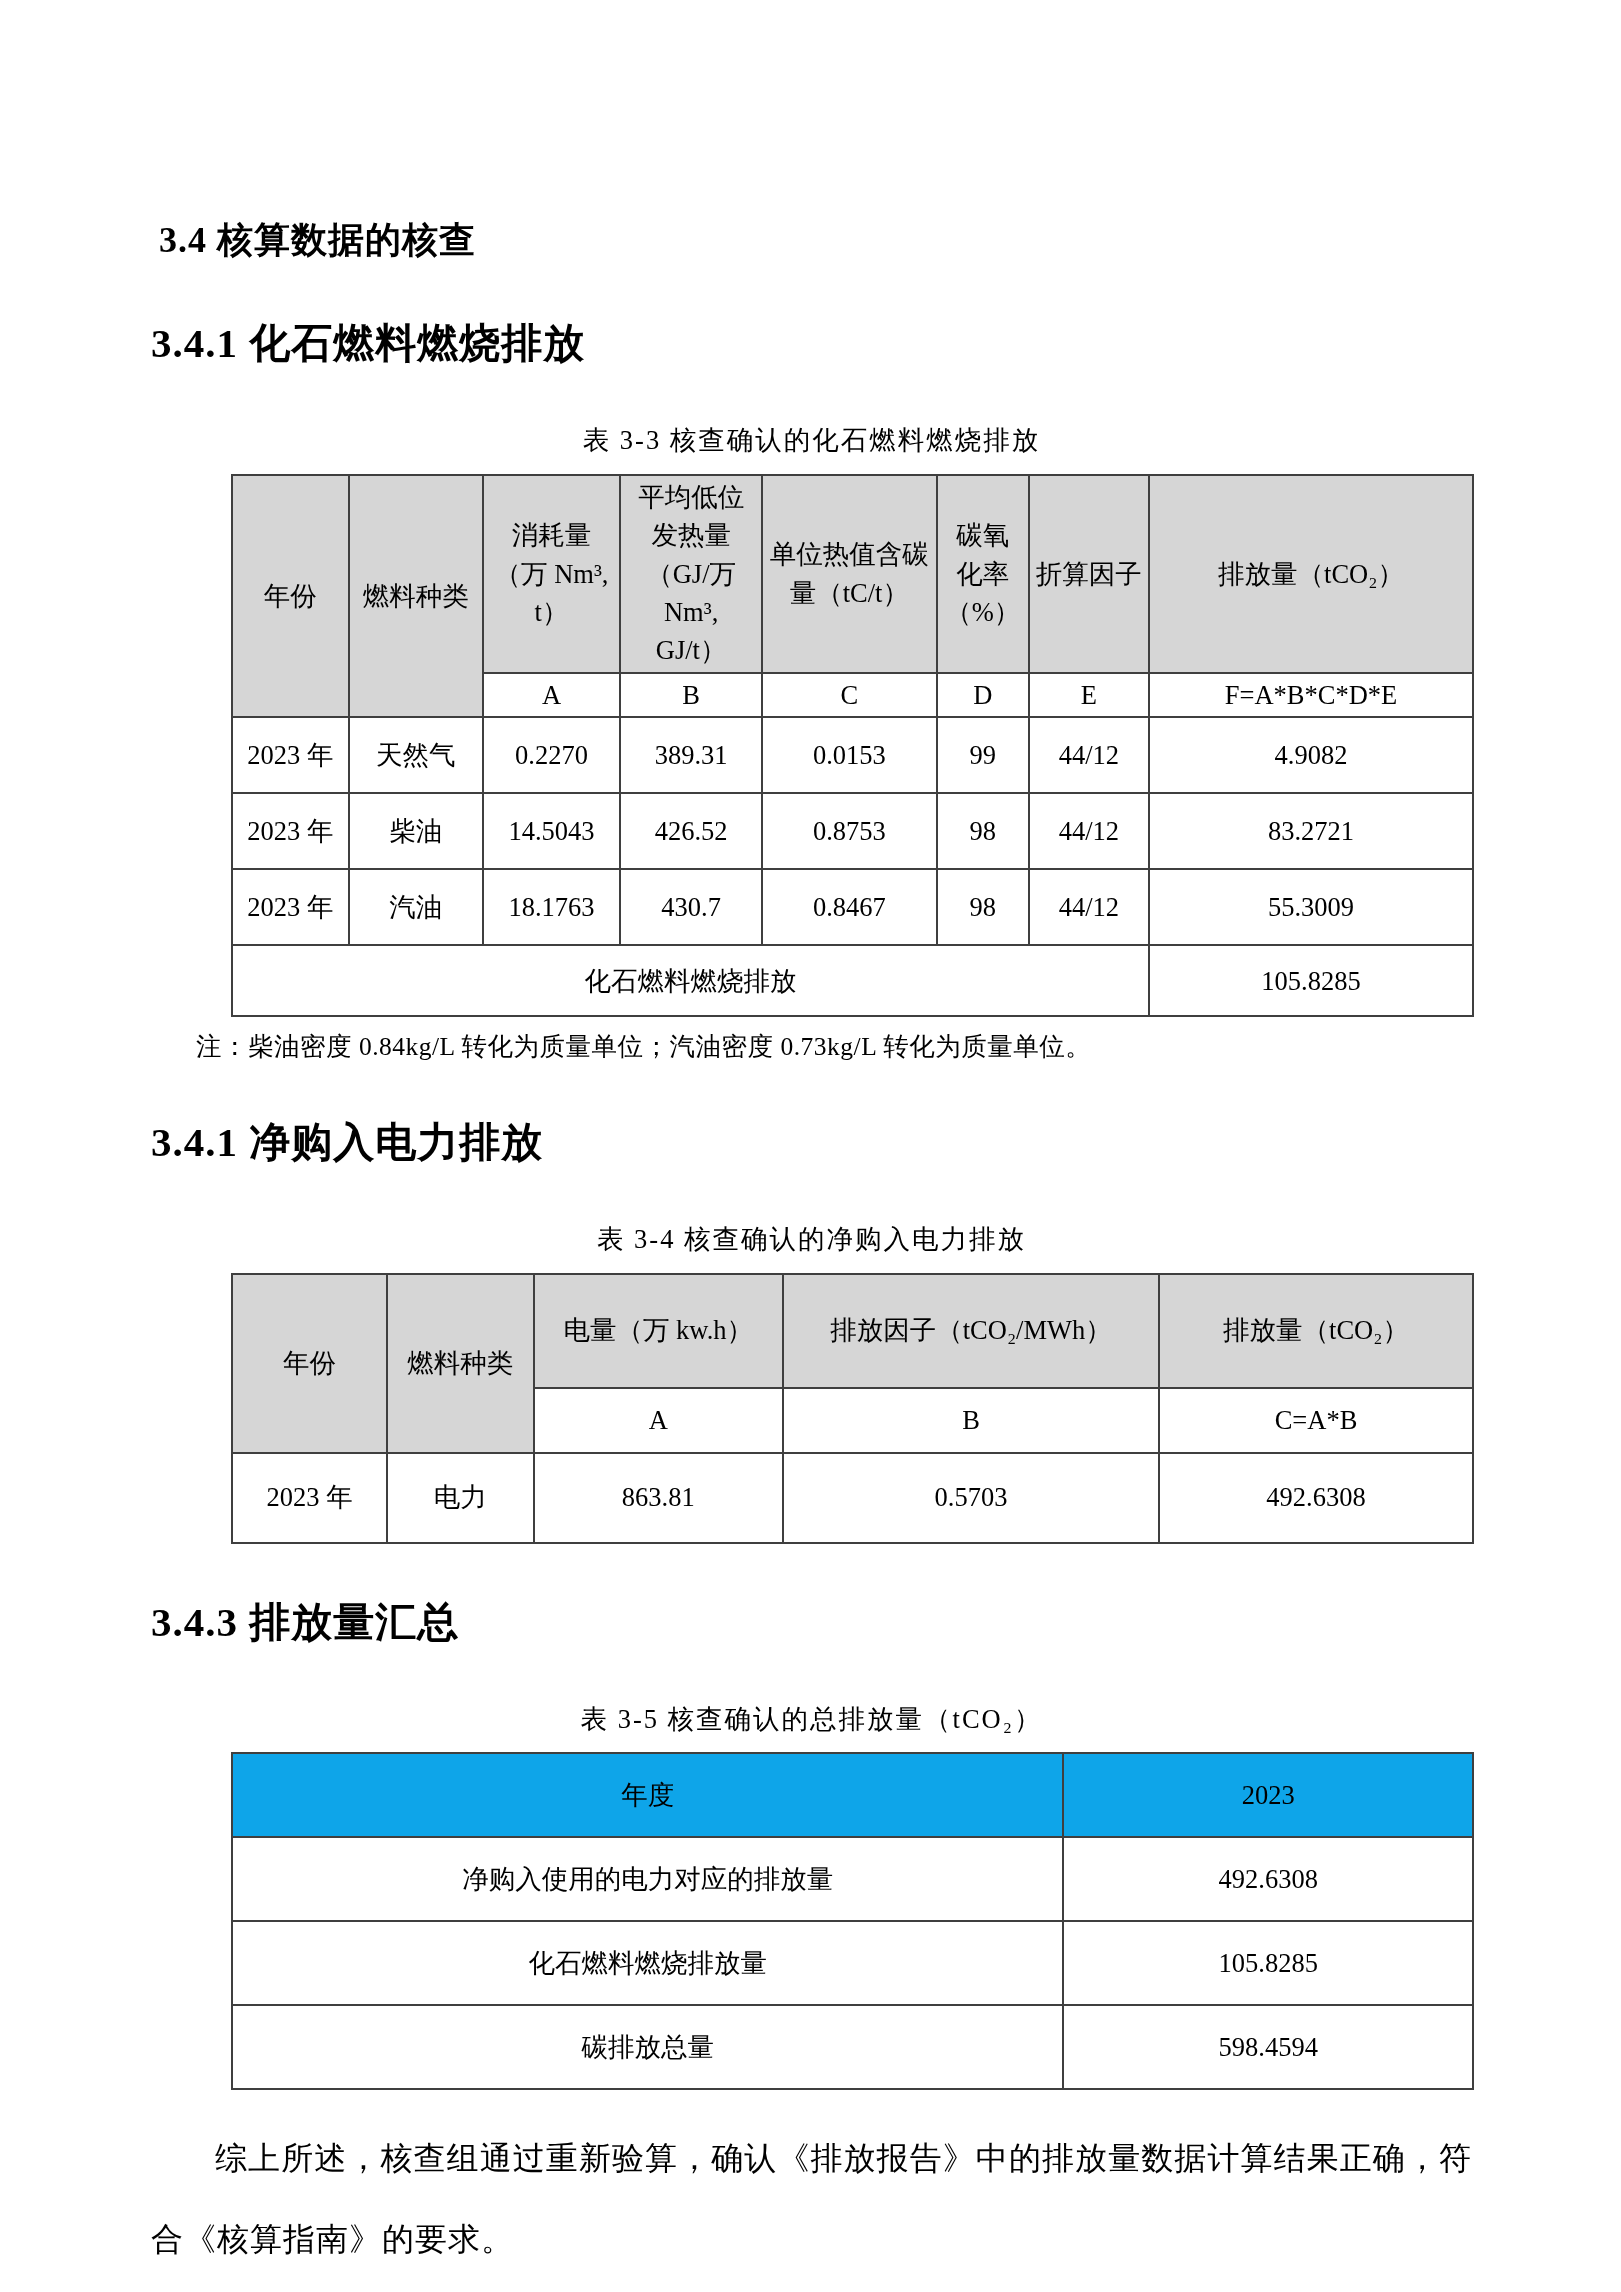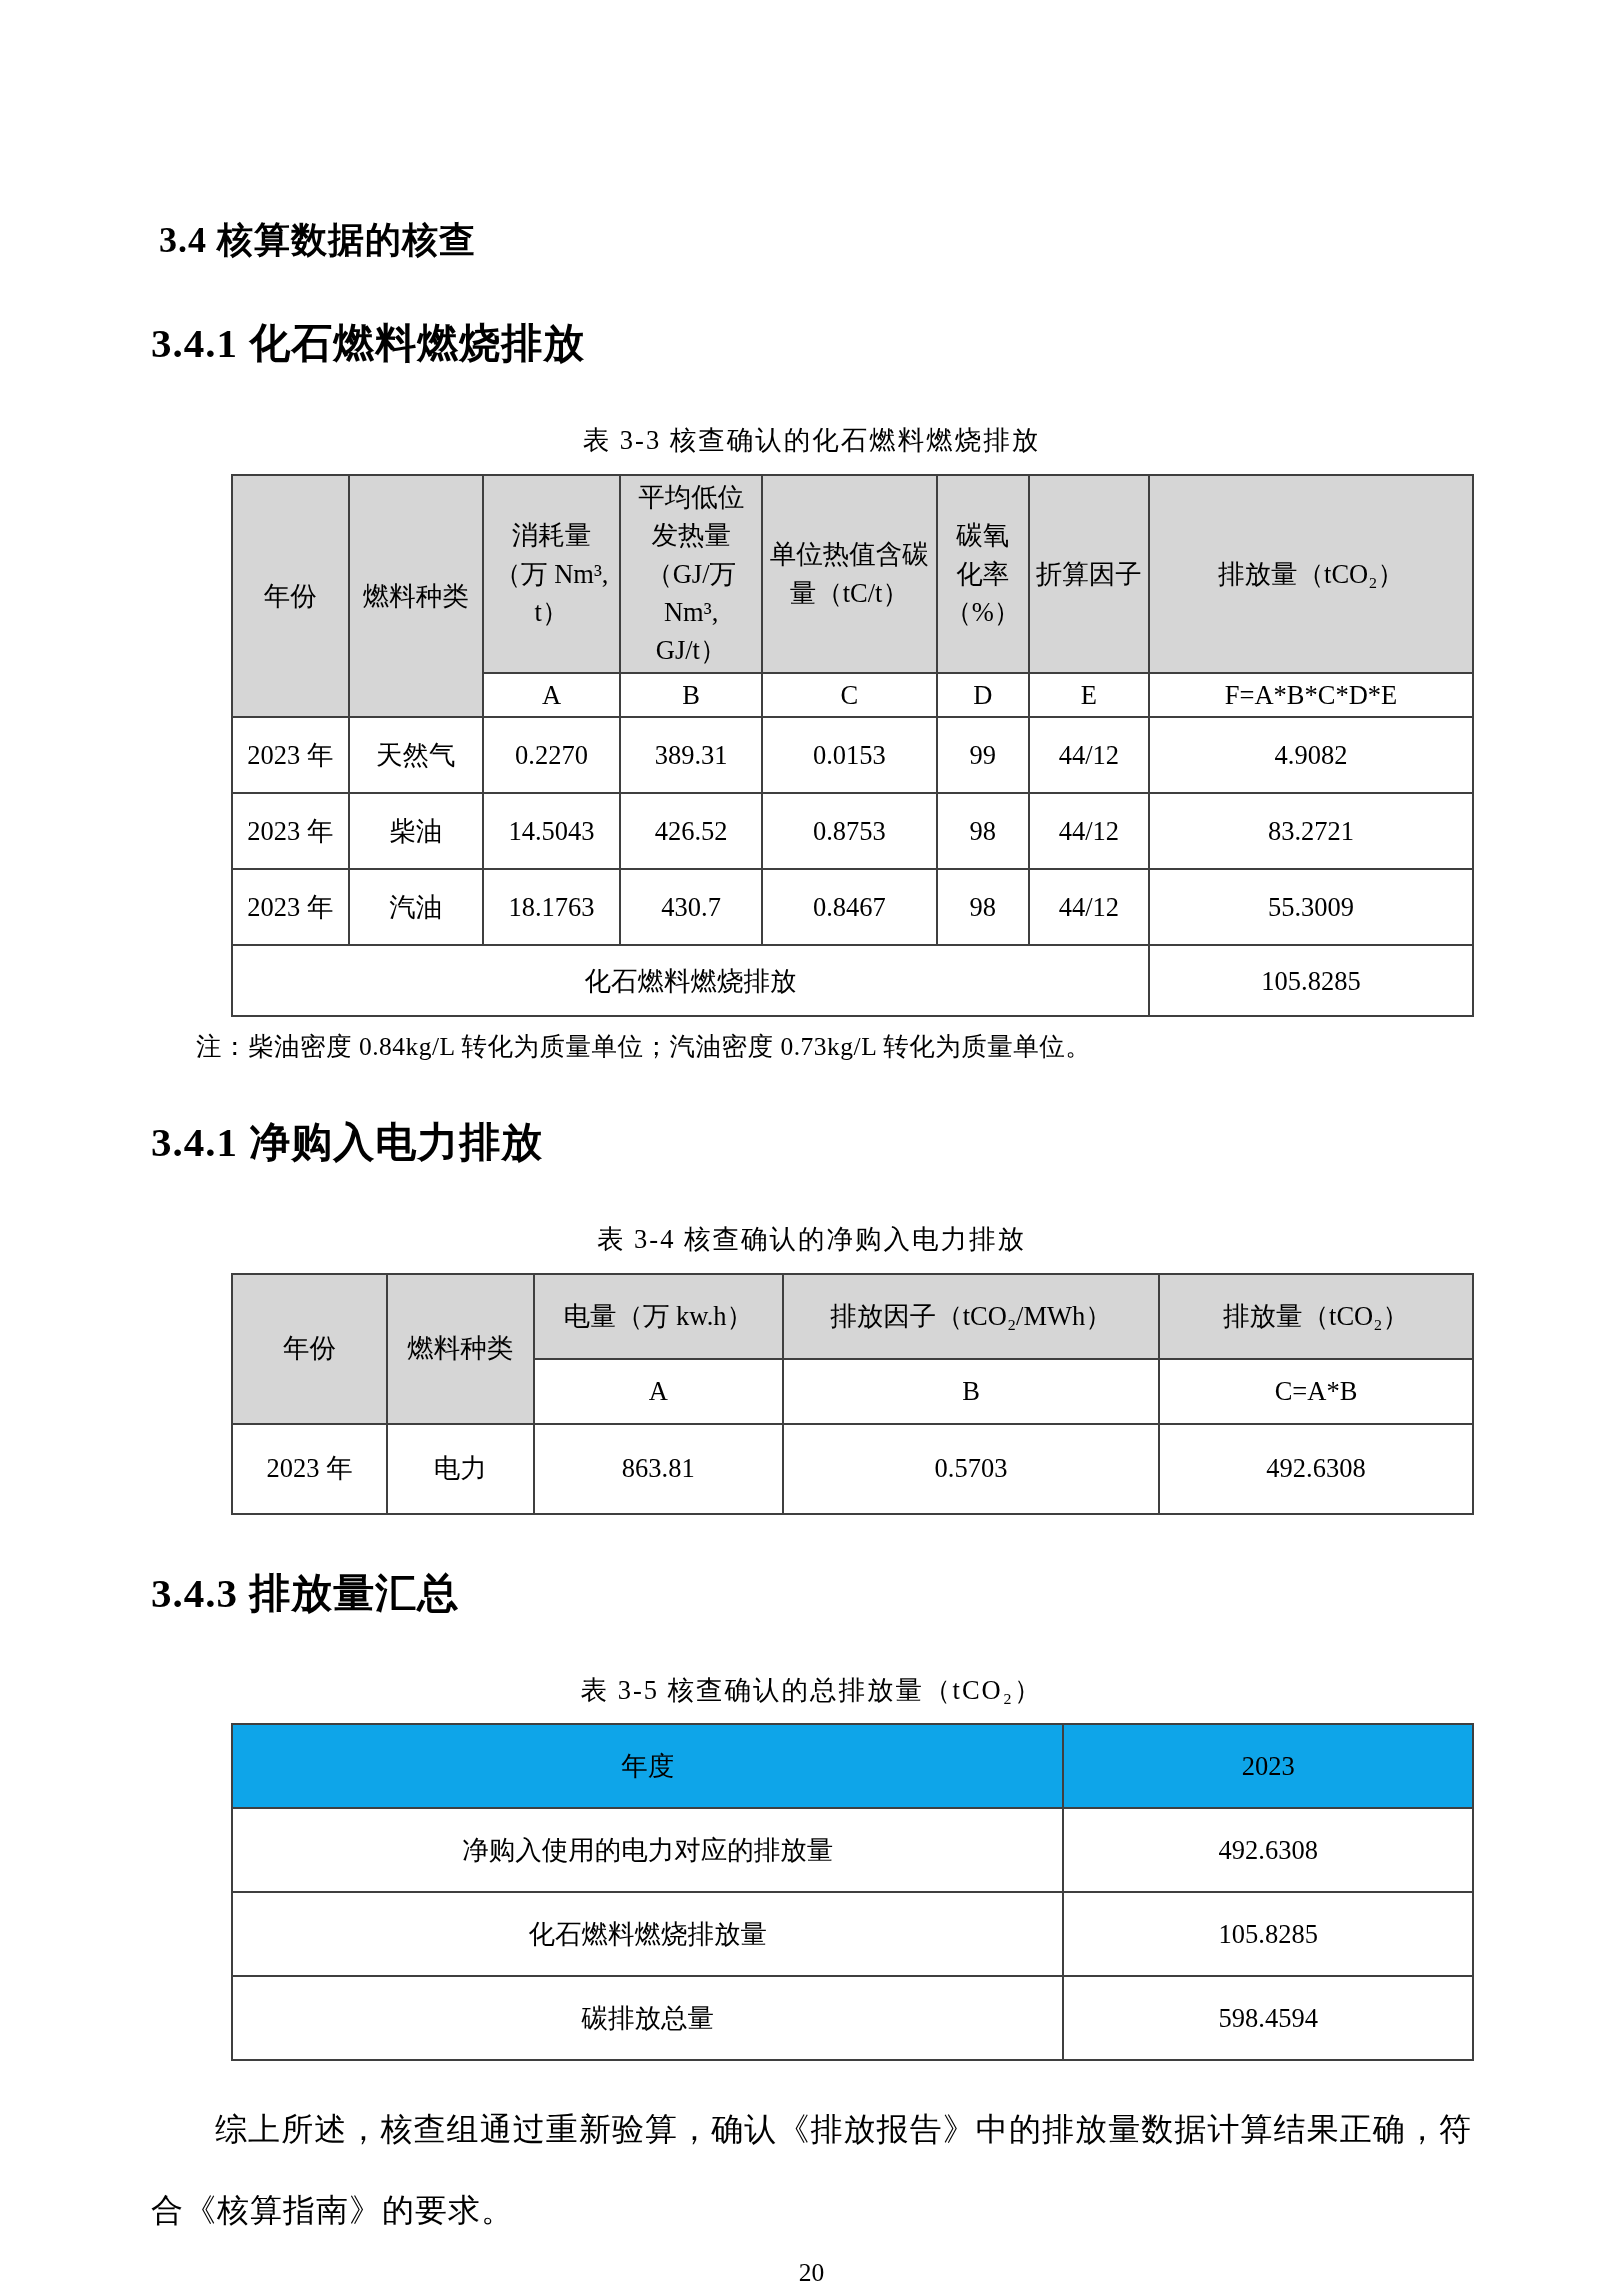--- a/index.html
+++ b/index.html
@@ -54,21 +54,21 @@
   .g { background: #d6d6d6; }
   .g35 { background: #0ea5e9; }
 
   
   .t33 .hdr td { height: 165px; }
   .t33 .frm td { height: 43px; border-top: 2.9px solid #3f3f3f; }
   .t33 .datarow td { height: 76px; }
   .t33 .totalrow td { height: 71px; }
 
   
-  .t34 .hdr td { height: 85px; text-align: center; }
+  .t34 .hdr td { height: 114px; text-align: center; }
   .t34 .frm td { height: 65px; border-top: 2.9px solid #3f3f3f; }
   .t34 .datarow td { height: 90px; }
 
   
   .t35 td { height: 84px; border-top-width: 2.9px; border-bottom-width: 2.9px; }
 
   .note {
     font-size: 25.5px;
     margin: 11.8px 0 0 45px;
     letter-spacing: 0.5px;

